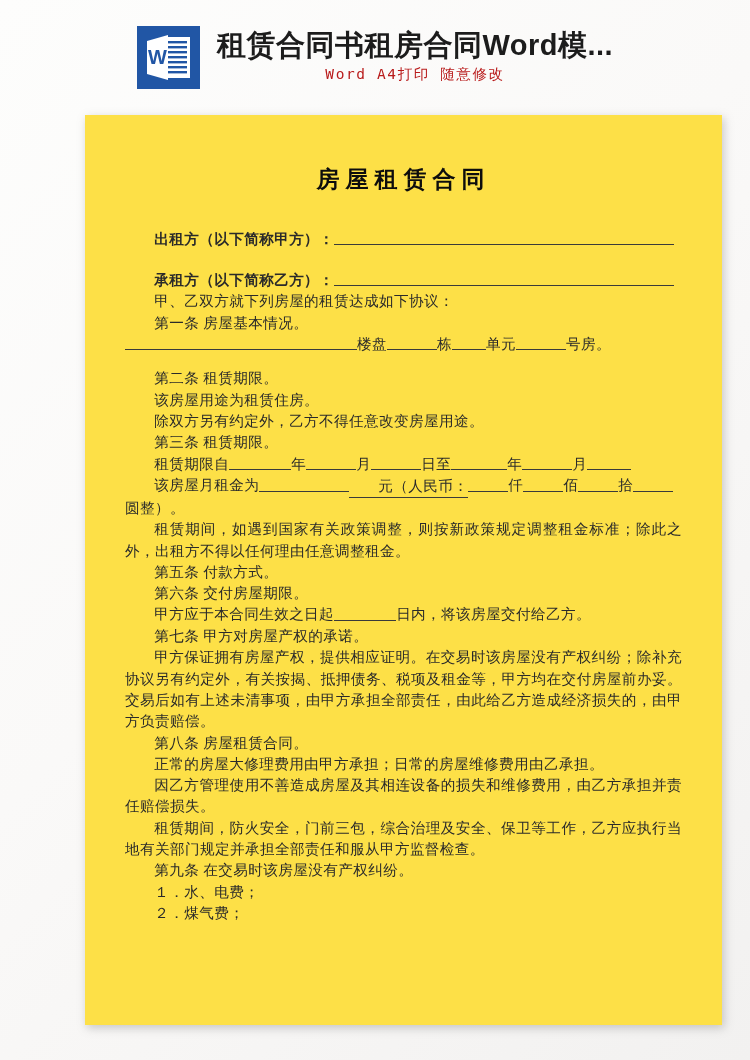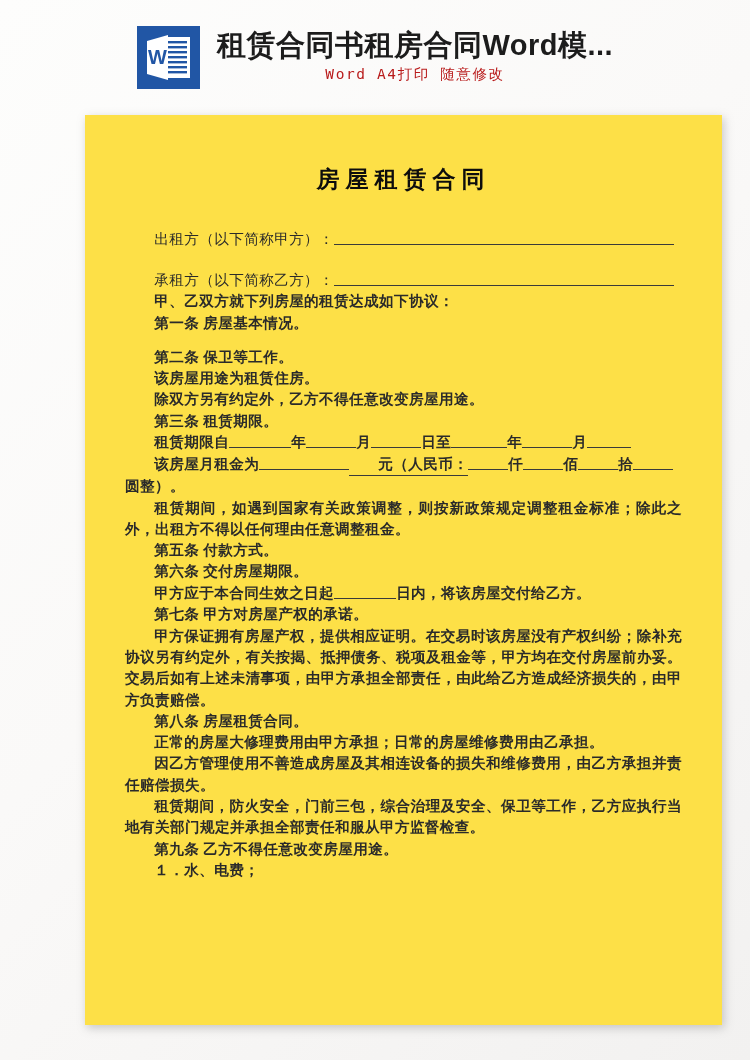--- a/index.html
+++ b/index.html
@@ -92,23 +92,23 @@
 
   .body-text {
     margin-top: 34px;
     font-size: 14.6px;
     line-height: 21.3px;
     color: #2a2a2a;
     letter-spacing: 0.4px;
     text-align: justify;
   }
 
-  .p { margin: 0; font-weight: bold; }
+  .p { margin: 0; }
   .p.indent { text-indent: 2em; }
-  .p.bold { font-weight: normal; }
+  .p.bold { font-weight: bold; }
   .gap-sm { height: 13px; }
   .gap-md { height: 19px; }
 
   
   .bl {
     display: inline-block;
     border-bottom: 1.2px solid #3a3a3a;
     vertical-align: baseline;
     height: 1.05em;
     margin-bottom: -1px;
@@ -166,24 +166,25 @@
 
     <p class="p indent bold"><span>出租方（以下简称甲方）：</span><span class="bl w340"></span></p>
 
     <div class="gap-md"></div>
 
     <p class="p indent bold"><span>承租方（以下简称乙方）：</span><span class="bl w340"></span></p>
 
     <p class="p indent">甲、乙双方就下列房屋的租赁达成如下协议：</p>
 
     <p class="p indent">第一条  房屋基本情况。</p>
+    <p class="p"><span class="bl w232"></span><span>楼盘</span><span class="bl w50"></span><span>栋</span><span class="bl w34"></span><span>单元</span><span class="bl w50"></span><span>号房。</span></p>
 
     <div class="gap-sm"></div>
 
-    <p class="p indent">第二条  保卫等工作。</p>
+    <p class="p indent">第二条  租赁期限。</p>
     <p class="p indent">该房屋用途为租赁住房。</p>
     <p class="p indent">除双方另有约定外，乙方不得任意改变房屋用途。</p>
 
     <p class="p indent">第三条  租赁期限。</p>
     <p class="p indent"><span>租赁期限自</span><span class="bl w62"></span><span>年</span><span class="bl w50"></span><span>月</span><span class="bl w50"></span><span>日至</span><span class="bl w56"></span><span>年</span><span class="bl w50"></span><span>月</span><span class="bl w44"></span></p>
 
     <p class="p indent"><span>该房屋月租金为</span><span class="bl w90"></span><span class="bl-u">元（人民币：</span><span class="bl w40"></span><span>仟</span><span class="bl w40"></span><span>佰</span><span class="bl w40"></span><span>拾</span><span class="bl w40"></span></p>
     <p class="p">圆整）。</p>
     <p class="p indent">租赁期间，如遇到国家有关政策调整，则按新政策规定调整租金标准；除此之外，出租方不得以任何理由任意调整租金。</p>
 
@@ -193,17 +194,18 @@
     <p class="p indent"><span>甲方应于本合同生效之日起</span><span class="bl w62"></span><span>日内，将该房屋交付给乙方。</span></p>
 
     <p class="p indent">第七条  甲方对房屋产权的承诺。</p>
     <p class="p indent">甲方保证拥有房屋产权，提供相应证明。在交易时该房屋没有产权纠纷；除补充协议另有约定外，有关按揭、抵押债务、税项及租金等，甲方均在交付房屋前办妥。交易后如有上述未清事项，由甲方承担全部责任，由此给乙方造成经济损失的，由甲方负责赔偿。</p>
 
     <p class="p indent">第八条  房屋租赁合同。</p>
     <p class="p indent">正常的房屋大修理费用由甲方承担；日常的房屋维修费用由乙承担。</p>
     <p class="p indent">因乙方管理使用不善造成房屋及其相连设备的损失和维修费用，由乙方承担并责任赔偿损失。</p>
     <p class="p indent">租赁期间，防火安全，门前三包，综合治理及安全、保卫等工作，乙方应执行当地有关部门规定并承担全部责任和服从甲方监督检查。</p>
 
-    <p class="p indent">第九条  乙方不得任意改变房屋用途。</p>
+    <p class="p indent">第九条  在交易时该房屋没有产权纠纷。</p>
     <p class="p indent">１．水、电费；</p>
+    <p class="p indent">２．煤气费；</p>
 
   </div>
 </div>
 
 </body></html>

